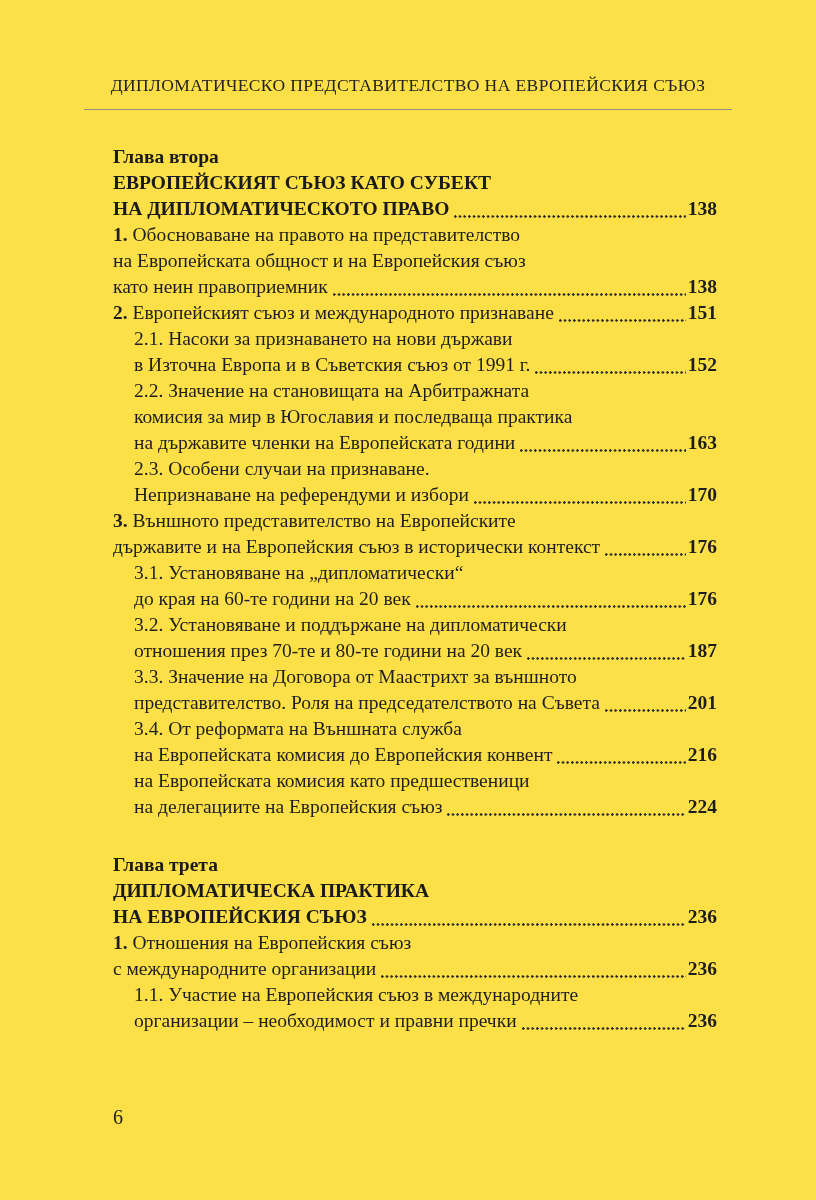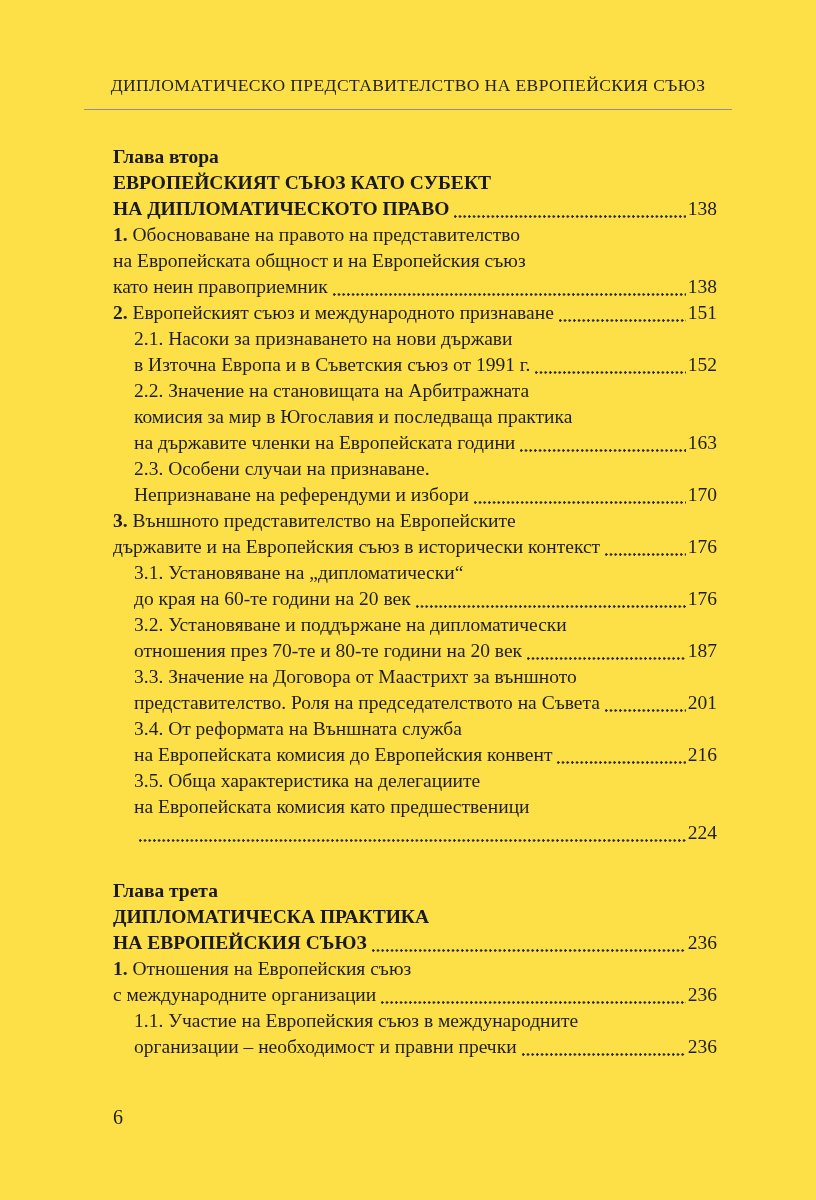--- a/index.html
+++ b/index.html
@@ -55,21 +55,21 @@
   .leader {
     flex: 1 1 10px;
     min-width: 8px;
     align-self: flex-end;
     height: 3px;
     margin: 0 2px 4px 5px;
     background-image: radial-gradient(circle at 1.3px 1.5px, #2b2b2b 1.05px, transparent 1.45px);
     background-size: 4.7px 3px;
     background-repeat: repeat-x;
   }
-  .pg { white-space: nowrap; font-weight: normal; }
+  .pg { white-space: nowrap; font-weight: bold; }
   .folio {
     position: absolute;
     top: 1106px;
     left: 113px;
     font-size: 20px;
     color: #1e1e1e;
   }
 </style>
 </head>
 <body>
@@ -227,34 +227,30 @@
 
   </div>
 
   <div class="toc-row s-l2">
 
     <span class="txt">на Европейската комисия до Европейския конвент</span>
     <span class="leader"></span>
     <span class="pg">216</span>
   </div>
 
-  <div class="toc-row s-l2">
-
-    <span class="txt">3.5. Обща характеристика на делегациите</span>
-
-  </div>
 
   <div class="toc-row s-l2">
 
     <span class="txt">на Европейската комисия като предшественици</span>
 
   </div>
 
   <div class="toc-row s-l2">
 
+    <span class="txt">на делегациите на Европейския съюз</span>
     <span class="leader"></span>
     <span class="pg">224</span>
   </div>
 
   <div class="toc-row s-chapter gap-before">
 
     <span class="txt">Глава трета</span>
 
   </div>
 

